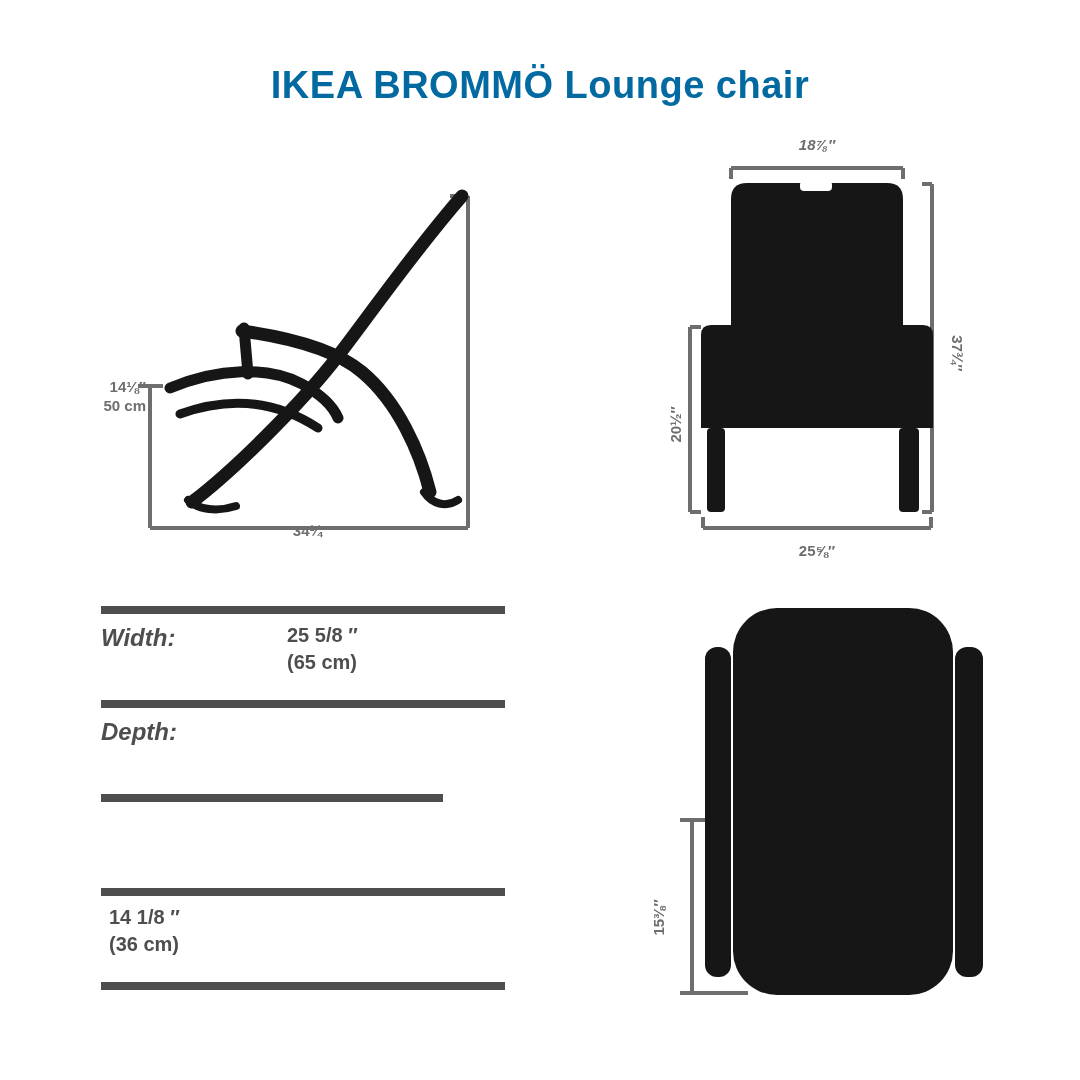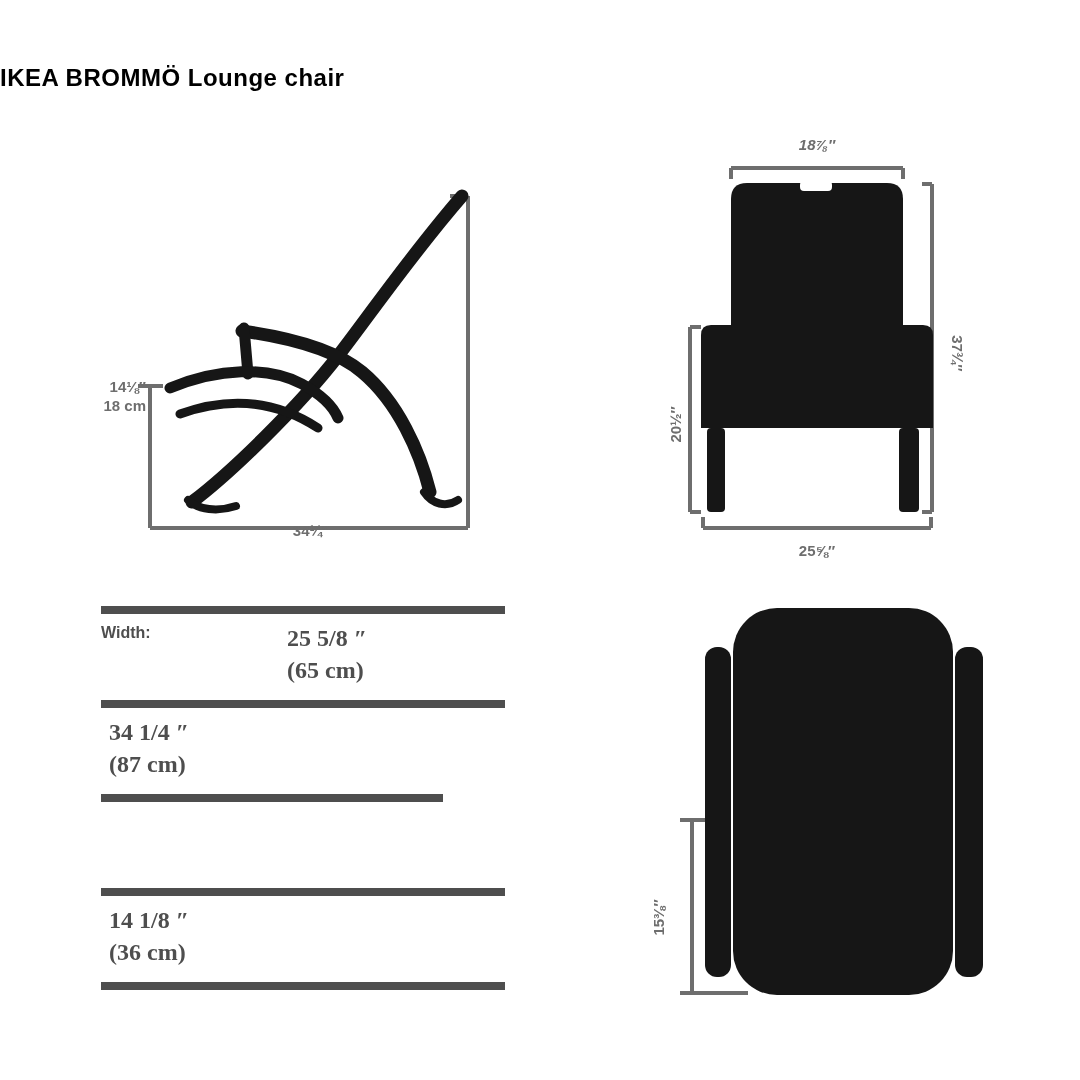--- a/index.html
+++ b/index.html
@@ -1,38 +1,38 @@
 <!DOCTYPE html>
 <html><head>
 <meta charset="utf-8">
 <style>
   html,body{margin:0;padding:0;background:#ffffff;}
   .canvas{
     position:relative;width:1080px;height:1080px;background:#ffffff;overflow:hidden;
     font-family:"Liberation Sans","DejaVu Sans",sans-serif;color:#4e4e4e;
   }
   .page-title{
-    position:absolute;top:64px;left:0;width:1080px;text-align:left;
-    font-size:24px;font-weight:700;letter-spacing:0.5px;color:#000000;
+    position:absolute;top:64px;left:0;width:1080px;text-align:center;
+    font-size:38px;font-weight:700;letter-spacing:0.5px;color:#0369a1;
   }
   svg{position:absolute;display:block;}
   .dim-label{
     position:absolute;font-size:15px;font-weight:600;color:#6e6e6e;
     text-align:center;line-height:1.25;white-space:pre-line;
   }
   .dim-label.right-align{text-align:right;}
   .rot-cw{transform:rotate(90deg);transform-origin:center center;}
   .rot-ccw{transform:rotate(-90deg);transform-origin:center center;}
 
   .spec-table{position:absolute;left:101px;top:606px;width:404px;}
   .rule{height:8px;background:#4e4e4e;}
   .rule.short{width:342px;}
   .spec-row{display:flex;min-height:86px;padding-top:8px;box-sizing:border-box;}
-  .spec-row .cell-label{width:178px;font-size:16px;font-weight:700;line-height:1.35;white-space:pre-line;}
-  .spec-row .cell-value{flex:1;font-size:24px;font-weight:700;line-height:1.35;white-space:pre-line;padding-left:8px;font-family:Liberation Serif, serif;}
+  .spec-row .cell-label{width:178px;font-size:24px;font-weight:700;line-height:1.35;white-space:pre-line;font-style:italic;}
+  .spec-row .cell-value{flex:1;font-size:20px;font-weight:700;line-height:1.35;white-space:pre-line;padding-left:8px;}
 </style>
 </head>
 <body>
 
 <div class="canvas">
 
   <div class="page-title">IKEA BROMMÖ Lounge chair</div>
 
   <svg style="left:90px;top:135px;" width="430" height="450" viewBox="90 135 430 450">
 
@@ -48,21 +48,21 @@
       <path d="M462,196 C410,256 372,312 338,356 C300,405 232,472 192,502" stroke-width="13"></path>
       <path d="M242,331 C300,339 338,352 362,372 C398,402 420,452 430,492" stroke-width="13"></path>
       <path d="M244,328 L248,374" stroke-width="11"></path>
       <path d="M170,388 C218,368 268,366 302,384 C322,395 333,406 338,418" stroke-width="11"></path>
       <path d="M180,414 C224,398 272,398 318,428" stroke-width="9"></path>
       <path d="M188,500 C198,510 218,512 236,506" stroke-width="8"></path>
       <path d="M424,492 C432,504 446,508 458,500" stroke-width="8"></path>
     </g>
   </svg>
   <div class="dim-label right-align" style="left:96px;top:378px;width:50px;">14⅛″
-18 cm</div>
+50 cm</div>
   <div class="dim-label" style="left:268px;top:522px;width:86px;">34¼″</div>
 
   <svg style="left:635px;top:130px;" width="360" height="440" viewBox="635 130 360 440">
 
     <g stroke="#6e6e6e" stroke-width="4" fill="none">
       <path d="M731,168 H903"></path>
       <path d="M731,168 V179"></path>
       <path d="M903,168 V179"></path>
       <path d="M703,528 H931"></path>
       <path d="M703,528 V517"></path>
@@ -106,22 +106,21 @@
 
   <div class="spec-table">
     <div class="rule"></div>
     <div class="spec-row">
       <div class="cell-label">Width:</div>
       <div class="cell-value">25 5/8 ″
 (65 cm)</div>
     </div>
     <div class="rule"></div>
     <div class="spec-row">
-      <div class="cell-value">34 1/4 ″
-(87 cm)</div>
+      <div class="cell-label">Depth:</div>
     </div>
     <div class="rule short"></div>
     <div class="spec-row">
     </div>
     <div class="rule"></div>
     <div class="spec-row">
       <div class="cell-value">14 1/8 ″
 (36 cm)</div>
     </div>
     <div class="rule"></div>

